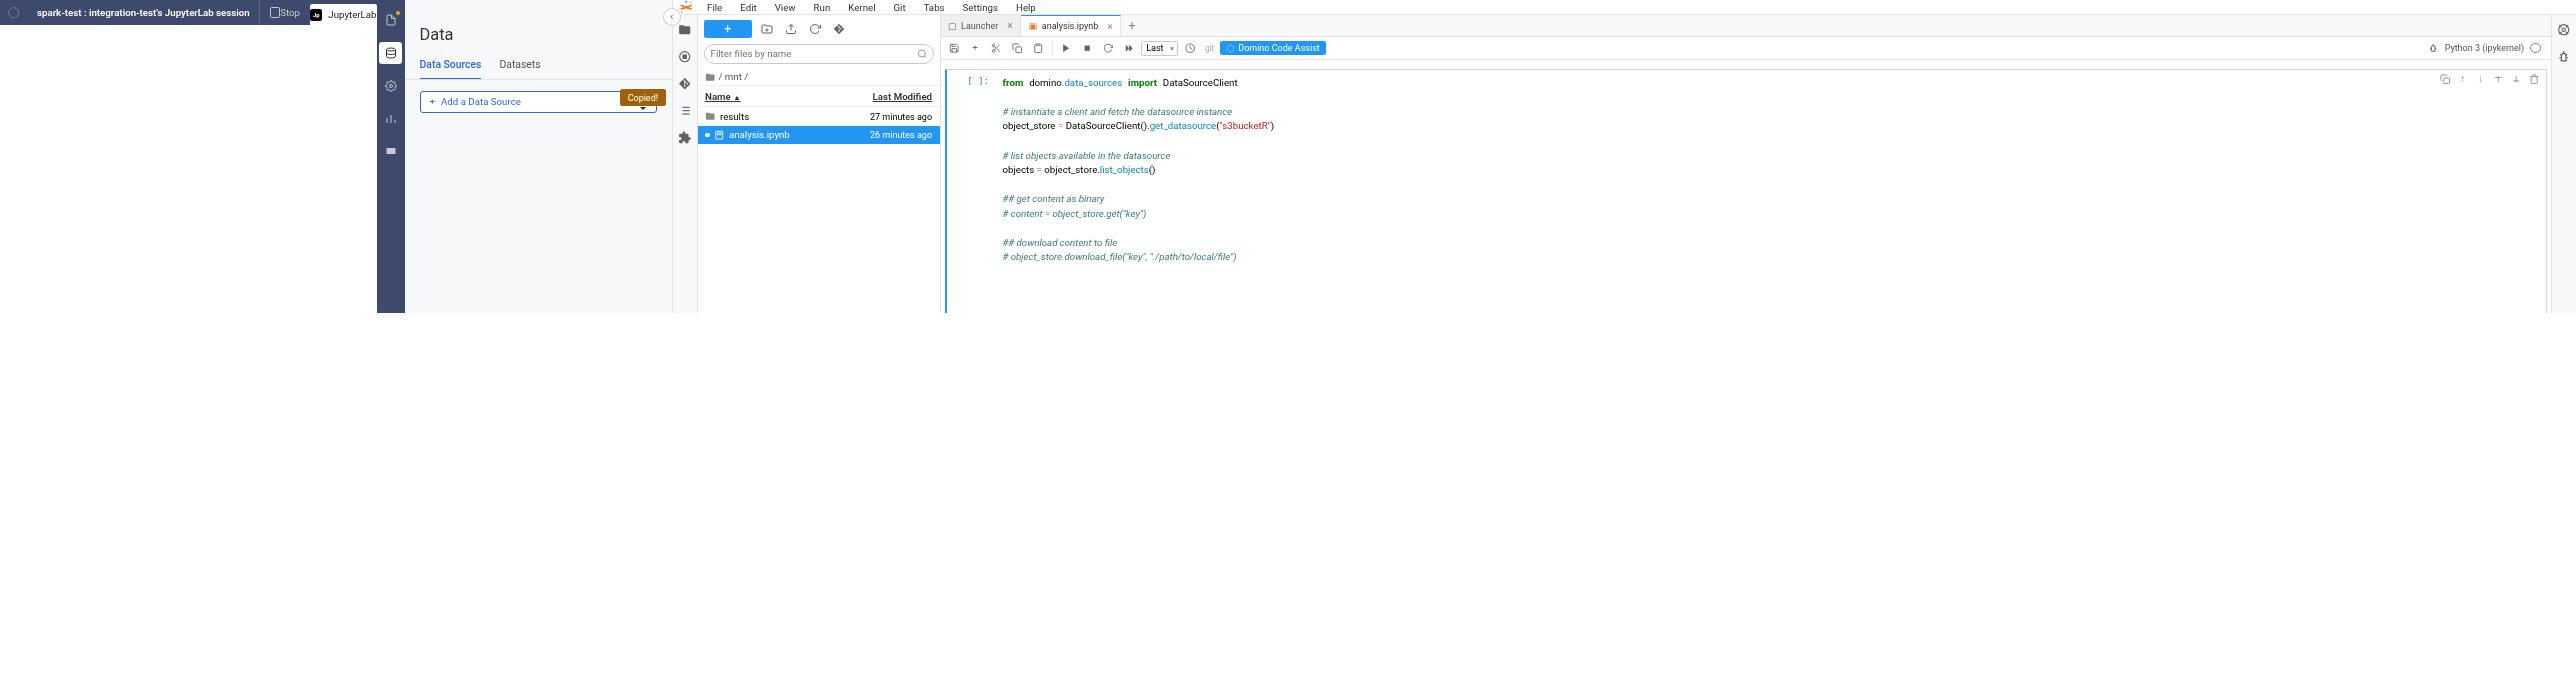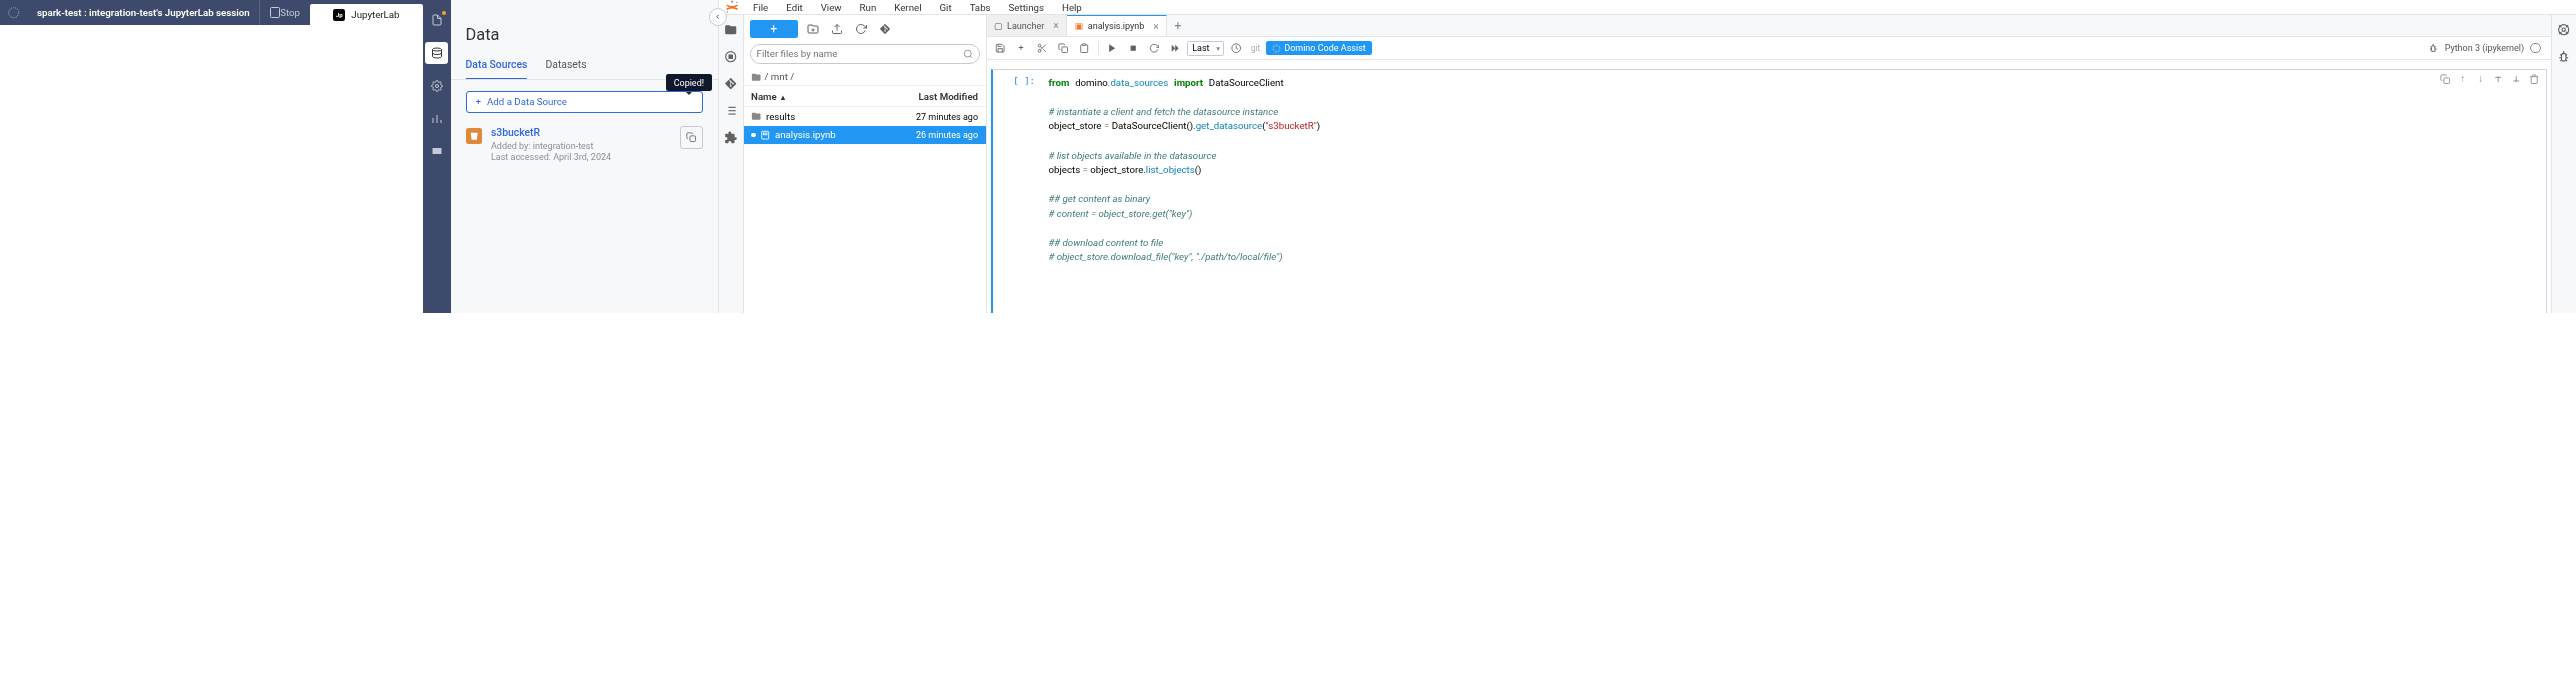--- a/index.html
+++ b/index.html
@@ -8,21 +8,21 @@
 .app { display: flex; flex-direction: row; height: 692px; width: 2576px; transform: scale(0.444); transform-origin: top left; }
 @media (min-width: 0.7px) { .app { transform: none; width: 100%; height: 313px; } }
 
 .topbar { height: 25px; background: #3d4a6b; display: flex; align-items: center; color: #fff; font-size: 9.7px; }
 .topbar-logo { width: 28px; display: flex; align-items: center; justify-content: center; }
 .topbar-title { padding: 0 9px; font-weight: 600; }
 .topbar-divider { width: 0.7px; height: 25px; background: rgba(255,255,255,0.15); }
 .topbar-stop { display: flex; align-items: center; gap: 0; padding: 0 10.4px; color: #c5cad6; }
 .topbar-stop-icon { width: 10.4px; height: 10.4px; border: 1.1px solid #c5cad6; border-radius: 1.5px; }
 .spacer { flex: 1; }
-.topbar-tab { background: #fff; color: #222; height: 21px; margin-top: 4.5px; padding: 0 23px; display: flex; align-items: center; gap: 6px; border-radius: 2.2px 2.2px 0 0; font-size: 9.7px; }
+.topbar-tab { background: #fff; color: #222; height: 21px; margin-top: 4.5px; padding: 0 0; display: flex; align-items: center; gap: 6px; border-radius: 2.2px 2.2px 0 0; font-size: 9.7px; }
 .topbar-tab-icon { width: 12px; height: 12px; background: #000; border-radius: 2.2px; display: flex; align-items: center; justify-content: center; color: #fff; font-size: 6px; font-weight: bold; }
 
 .body { flex: 1; display: flex; min-height: 0; }
 
 .leftrail { width: 28px; background: #3d4a6b; display: flex; flex-direction: column; align-items: center; padding-top: 9px; gap: 10.4px; }
 .leftrail-item { width: 22.4px; height: 22.4px; display: flex; align-items: center; justify-content: center; color: #c5cad6; cursor: pointer; position: relative; border-radius: 3px; }
 .leftrail-item.active { background: #fff; color: #333; }
 .leftrail-badge { position: absolute; top: 1.5px; right: 1.5px; width: 4.5px; height: 4.5px; background: #f5a623; border-radius: 50%; }
 
 .datapanel { width: 268px; background: #f7f8fa; border-right: 0.7px solid #e1e4e8; display: flex; flex-direction: column; position: relative; }
@@ -30,41 +30,41 @@
 .datapanel-collapse { width: 18px; height: 18px; border: 0.7px solid #c5cad6; border-radius: 50%; display: flex; align-items: center; justify-content: center; color: #3d4a6b; position: absolute; right: -9px; top: 7.5px; background: #fff; z-index: 5; cursor: pointer; }
 .datapanel-tabs { display: flex; gap: 18px; padding: 0 15px; border-bottom: 0.7px solid #e1e4e8; }
 .datapanel-tab { padding: 7.5px 0; font-size: 10.4px; color: #555; cursor: pointer; border-bottom: 1.5px solid transparent; }
 .datapanel-tab.active { color: #3068e0; border-bottom-color: #3068e0; font-weight: 500; }
 .add-ds-btn { margin: 10.4px 15px; border: 0.7px solid #3068e0; color: #3068e0; background: #fff; border-radius: 3px; padding: 4.5px 9px; font-size: 9.7px; cursor: pointer; display: inline-flex; align-items: center; gap: 6px; }
 .ds-item { display: flex; gap: 9px; padding: 3px 15px; align-items: flex-start; }
 .ds-icon { width: 16.4px; height: 16.4px; background: #e0893b; border-radius: 2.2px; margin-top: 1.5px; display: flex; align-items: center; justify-content: center; }
 .ds-name { color: #3068e0; font-size: 10.4px; font-weight: 500; }
 .ds-meta { color: #8a8f99; font-size: 9px; margin-top: 1.5px; }
 .ds-copy { margin-left: auto; width: 22.4px; height: 22.4px; border: 0.7px solid #c5cad6; border-radius: 3px; display: flex; align-items: center; justify-content: center; color: #666; cursor: pointer; }
-.tooltip { position: absolute; right: 6px; top: 74px; background: #0f172a; color: #fff; font-size: 9px; padding: 3.7px 7.5px; border-radius: 2.2px; }
+.tooltip { position: absolute; right: 6px; top: 89px; background: #a16207; color: #fff; font-size: 9px; padding: 3.7px 7.5px; border-radius: 2.2px; }
 .tooltip::after { content: ''; position: absolute; bottom: -3.7px; left: 50%; transform: translateX(-50%); border: 3.7px solid transparent; border-top-color: #2a2a2a; border-bottom: none; }
 
 .jlab { flex: 1; display: flex; flex-direction: column; min-width: 0; }
 .jlab-menubar { height: 15px; display: flex; align-items: center; padding: 0 3px; border-bottom: 0.7px solid #e1e4e8; gap: 3px; font-size: 9.7px; }
 .jlab-logo { width: 21px; height: 21px; display: flex; align-items: center; justify-content: center; }
 .jlab-menu-item { padding: 3px 7.5px; cursor: pointer; color: #333; }
 
 .jlab-body { flex: 1; display: flex; min-height: 0; }
 .jlab-leftbar { width: 25px; background: #f7f8fa; border-right: 0.7px solid #e1e4e8; display: flex; flex-direction: column; align-items: center; padding-top: 4.5px; gap: 6px; }
 .jlab-leftbar-item { width: 21px; height: 21px; display: flex; align-items: center; justify-content: center; color: #616161; cursor: pointer; }
 
 .filebrowser { width: 243px; border-right: 0.7px solid #e1e4e8; display: flex; flex-direction: column; }
 .fb-toolbar { display: flex; gap: 6px; padding: 4.5px 6px; align-items: center; }
 .fb-new { background: #2196f3; color: #fff; border: none; border-radius: 2.2px; width: 48px; height: 18px; font-size: 12px; cursor: pointer; display: flex; align-items: center; justify-content: center; }
 .fb-tb-btn { width: 18px; height: 18px; display: flex; align-items: center; justify-content: center; color: #616161; cursor: pointer; }
 .fb-filter { margin: 1.5px 6px 4.5px; position: relative; }
 .fb-filter input { width: 100%; border: 0.7px solid #c5cad6; border-radius: 10px; padding: 3.7px 21px 3.7px 6px; font-size: 9.7px; }
 .fb-filter-icon { position: absolute; right: 6px; top: 50%; transform: translateY(-50%); color: #888; }
 .fb-crumb { padding: 3px 7.5px; font-size: 9.7px; color: #555; display: flex; align-items: center; gap: 3px; }
-.fb-header { display: flex; padding: 4.5px 7.5px; font-size: 9.7px; color: #333; border-top: 0.7px solid #eee; border-bottom: 0.7px solid #eee; }
+.fb-header { display: flex; padding: 4.5px 7.5px; font-size: 9.7px; color: #333; border-top: 0.7px solid #eee; border-bottom: 0.7px solid #eee; text-decoration: underline; }
 .fb-header-name { flex: 1; font-weight: 600; }
 .fb-header-mod { font-weight: 600; }
 .fb-row { display: flex; padding: 3.7px 7.5px; font-size: 9.7px; align-items: center; gap: 4.5px; cursor: pointer; }
 .fb-row.selected { background: #2196f3; color: #fff; }
 .fb-row-name { flex: 1; display: flex; align-items: center; gap: 4.5px; }
 .fb-row-mod { font-size: 9px; }
 .fb-dot { width: 4.5px; height: 4.5px; background: #fff; border-radius: 50%; }
 
 .notebook-area { flex: 1; display: flex; flex-direction: column; min-width: 0; }
 .nb-tabs { height: 22.4px; display: flex; border-bottom: 0.7px solid #e1e4e8; background: #f7f8fa; }
@@ -172,38 +172,20 @@
       <div class="datapanel-header">Data</div>
       <div class="datapanel-tabs">
         <div class="datapanel-tab active">Data Sources</div>
         <div class="datapanel-tab">Datasets</div>
       </div>
       <button class="add-ds-btn">
         <span>+</span>
         <span>Add a Data Source</span>
       </button>
       <div class="tooltip">Copied!</div>
-      <div class="ds-item">
-        <div class="ds-icon">
-          <svg width="10.4" height="10.4" viewBox="0 0 24 24" fill="#fff">
-              <path d="M4 4 L20 4 L18 20 L6 20 Z"></path>
-            </svg>
-        </div>
-        <div>
-          <div class="ds-name">s3bucketR</div>
-          <div class="ds-meta">Added by: integration-test</div>
-          <div class="ds-meta">Last accessed: April 3rd, 2024</div>
-        </div>
-        <div class="ds-copy">
-          <svg width="10.4" height="10.4" viewBox="0 0 24 24" fill="none" stroke="currentColor" stroke-width="2">
-              <rect x="9" y="9" width="13" height="13" rx="2"></rect>
-              <path d="M5 15H4a2 2 0 0 1-2-2V4a2 2 0 0 1 2-2h9a2 2 0 0 1 2 2v1"></path>
-            </svg>
-        </div>
-      </div>
     </div>
 
     <div class="jlab">
       <div class="jlab-menubar">
         <div class="jlab-logo">
           <svg width="16.4" height="16.4" viewBox="0 0 24 24">
               <circle cx="12" cy="4" r="1.5" fill="#888"></circle>
               <path d="M4 9 Q12 14 20 9" stroke="#f37726" stroke-width="2.5" fill="none"></path>
               <path d="M4 15 Q12 10 20 15" stroke="#f37726" stroke-width="2.5" fill="none"></path>
               <circle cx="5" cy="19" r="1" fill="#888"></circle>

